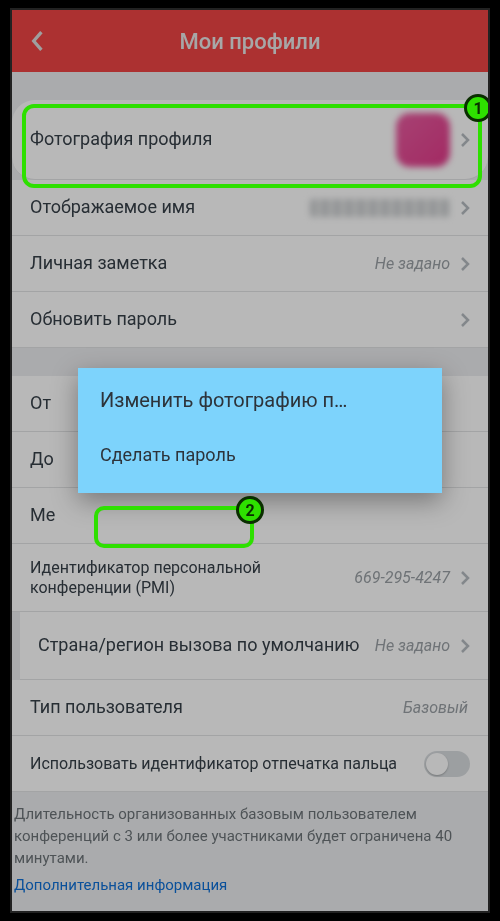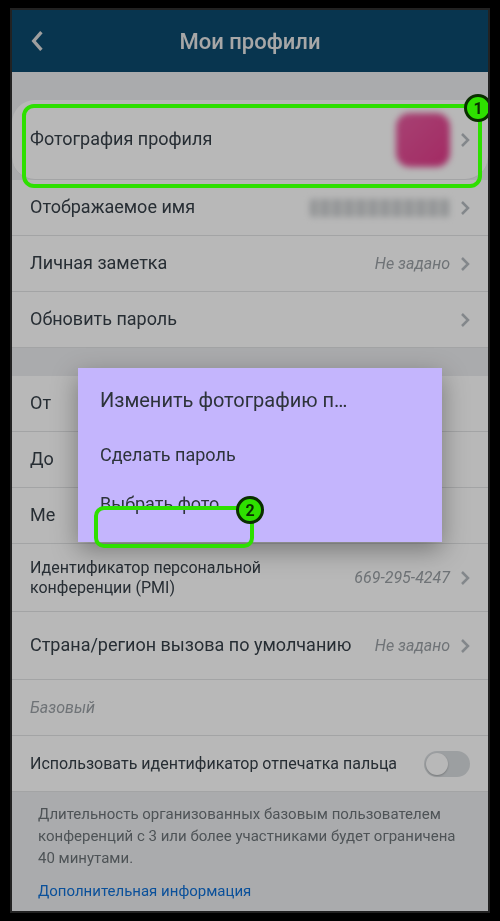--- a/index.html
+++ b/index.html
@@ -21,21 +21,21 @@
   }
   .overlay-dim {
     position: absolute;
     left: 0; top: 0; width: 100%; height: 100%;
     background: rgba(0,0,0,0.28);
     pointer-events: none;
     z-index: 5;
   }
   
   .header {
-    background: #0c4a6e;
+    background: #ef4444;
     height: 62px;
     display: flex;
     align-items: center;
     color: #fff;
   }
   .back {
     width: 50px; height: 62px;
     display: flex; align-items: center; justify-content: center;
     cursor: pointer;
   }
@@ -107,29 +107,29 @@
   }
   .toggle::after {
     content:"";
     position:absolute;
     width:22px;height:22px;border-radius:50%;
     background:#fff; top:2px; left:2px;
     box-shadow: 0 1px 2px rgba(0,0,0,0.25);
   }
 
   .footer-note {
-    padding: 12px 18px 0 26px;
+    padding: 12px 18px 0 2px;
     font-size: 15px;
     line-height: 1.45;
     color: #6c7378;
   }
   .footer-link {
     color: #0f6fd6;
     display: block;
-    margin-top: 12px;
+    margin-top: 6px;
     text-decoration: none;
   }
 
   
   .hl {
     position: absolute;
     border: 4px solid #2ee000;
     border-radius: 12px;
     z-index: 10;
     pointer-events: none;
@@ -147,21 +147,21 @@
     display:flex;align-items:center;justify-content:center;
   }
   .hl-1 { left: 10px; top: 94px; width: 460px; height: 84px; }
   .hl-2 { left: 82px; top: 496px; width: 160px; height: 42px; border-radius: 10px; }
 
   
   .dialog {
     position: absolute;
     left: 66px; top: 358px;
     width: 364px;
-    background: #c4b5fd;
+    background: #7dd3fc;
     z-index: 8;
     box-shadow: 0 8px 24px rgba(0,0,0,0.35);
     padding-bottom: 14px;
   }
   .dialog-title {
     font-size: 20px;
     color: #2d333a;
     padding: 20px 22px 18px 22px;
     white-space: nowrap;
     overflow: hidden;
@@ -245,51 +245,51 @@
     <div class="row" style="min-height:68px;">
       <div class="label" style="font-size:16px;">Идентификатор персональной конференции (PMI)</div>
       <div class="value">669-295-4247</div>
       <div class="chev">
           <svg viewBox="0 0 10 16">
             <polyline points="2,2 8,8 2,14"></polyline>
           </svg>
         </div>
     </div>
 
-    <div class="row" style="min-height:68px;">
+    <div class="row" style="min-height:68px;margin-left:8px;">
       <div class="label">Страна/регион вызова по умолчанию</div>
       <div class="value">Не задано</div>
       <div class="chev">
           <svg viewBox="0 0 10 16">
             <polyline points="2,2 8,8 2,14"></polyline>
           </svg>
         </div>
     </div>
 
     <div class="row">
+      <div class="label">Тип пользователя</div>
       <div class="value">Базовый</div>
     </div>
 
     <div class="row">
       <div class="label" style="font-size:16px;">Использовать идентификатор отпечатка пальца</div>
       <div class="toggle"></div>
     </div>
 
     <div class="footer-note">
       <span>Длительность организованных базовым пользователем конференций с 3 или более участниками будет ограничена 40 минутами.</span>
       <a class="footer-link">Дополнительная информация</a>
     </div>
   </div>
 
   <div class="overlay-dim"></div>
 
   <div class="dialog">
     <div class="dialog-title">Изменить фотографию п…</div>
     <div class="dialog-item">Сделать пароль</div>
-    <div class="dialog-item">Выбрать фото</div>
   </div>
 
   <div class="hl hl-1">
     <div class="badge">1</div>
   </div>
   <div class="hl hl-2">
     <div class="badge">2</div>
   </div>
 
 </div>

